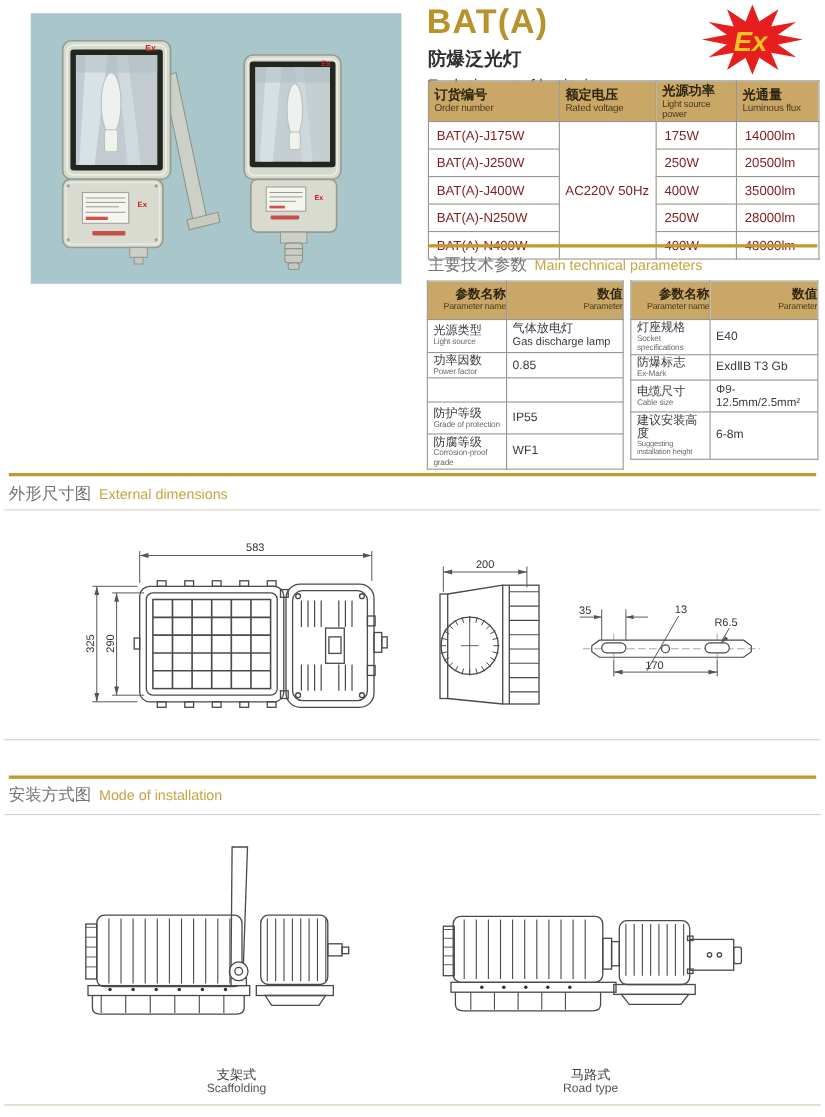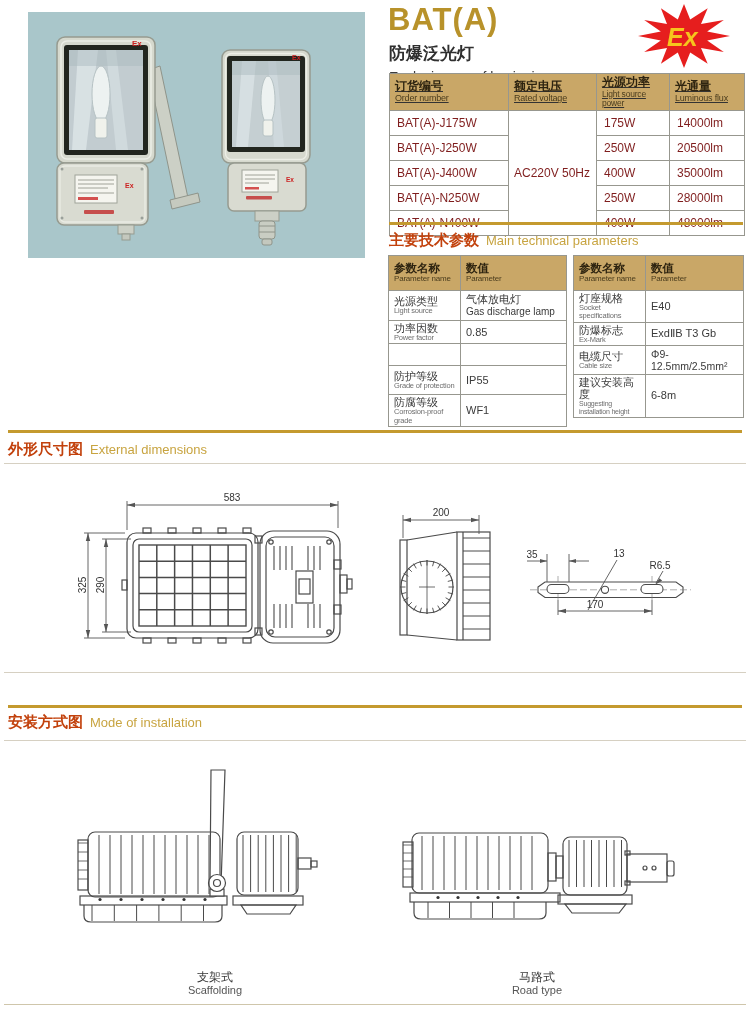--- a/index.html
+++ b/index.html
@@ -11,35 +11,35 @@
   #model-title{left:388px;top:2px;font-size:31px;font-weight:bold;color:#b8922a;letter-spacing:1px;}
   #name-cn{left:389px;top:42px;font-size:17px;color:#2f2f2f;font-weight:bold;}
   #name-en{left:389px;top:69px;font-size:14px;color:#3c3c3c;}
   
   table{border-collapse:collapse;table-layout:fixed;}
   td,th{border:1px solid #97978f;overflow:hidden;}
   th{background:#c9a767;text-align:left;vertical-align:middle;padding:2px 0 2px 5px;font-weight:normal;}
   .hcn{font-size:12px;font-weight:bold;color:#2e2410;display:block;line-height:1.15;}
   .hen{font-size:9px;color:#4a3c1d;display:block;line-height:1.1;letter-spacing:-0.2px;}
   #spec-table{left:389px;top:73px;width:355px;}
-  #spec-table th{height:28px;text-decoration:underline;}
+  #spec-table th{height:28px;}
   #spec-table td{height:22px;font-size:12px;color:#7f1d1d;padding-left:7px;vertical-align:middle;margin-top:20px;}
   #spec-table td.volt{text-align:center;padding-left:0;}
   .param{top:255px;}
-  .param th{height:30px;}
+  .param th{height:30px;text-align:right;}
   .param td{vertical-align:middle;padding-left:5px;}
   .pcn{font-size:11px;color:#3a3a3a;display:block;line-height:1.1;}
   .pen{font-size:7.5px;color:#6e6e6e;display:block;line-height:1.1;letter-spacing:-0.2px;}
   .pval{font-size:11px;color:#3a3a3a;line-height:1.15;}
   #param-left{left:388px;width:178px;}
   #param-right{left:573px;width:170px;}
   
   .rule-thick{height:3px;background:#c49a2f;}
   .rule-thin{height:1px;background:#d6d0c2;}
-  .sec-cn{font-size:15px;font-weight:bold;color:#c2410c;}
+  .sec-cn{font-size:15px;font-weight:normal;color:#737373;}
   .sec-en{font-size:13px;color:#c8a440;margin-left:7px;}
   #tech-heading{left:389px;top:231px;}
   #dims-heading{left:8px;top:440px;}
   #inst-heading{left:8px;top:713px;}
   
   .cap{width:130px;text-align:center;}
   .cap .c1{font-size:12px;color:#3a3a3a;display:block;line-height:1.2;}
   .cap .c2{font-size:11px;color:#555;display:block;line-height:1.2;}
   svg text{font-family:"Liberation Sans","DejaVu Sans",sans-serif;}
 </style>

